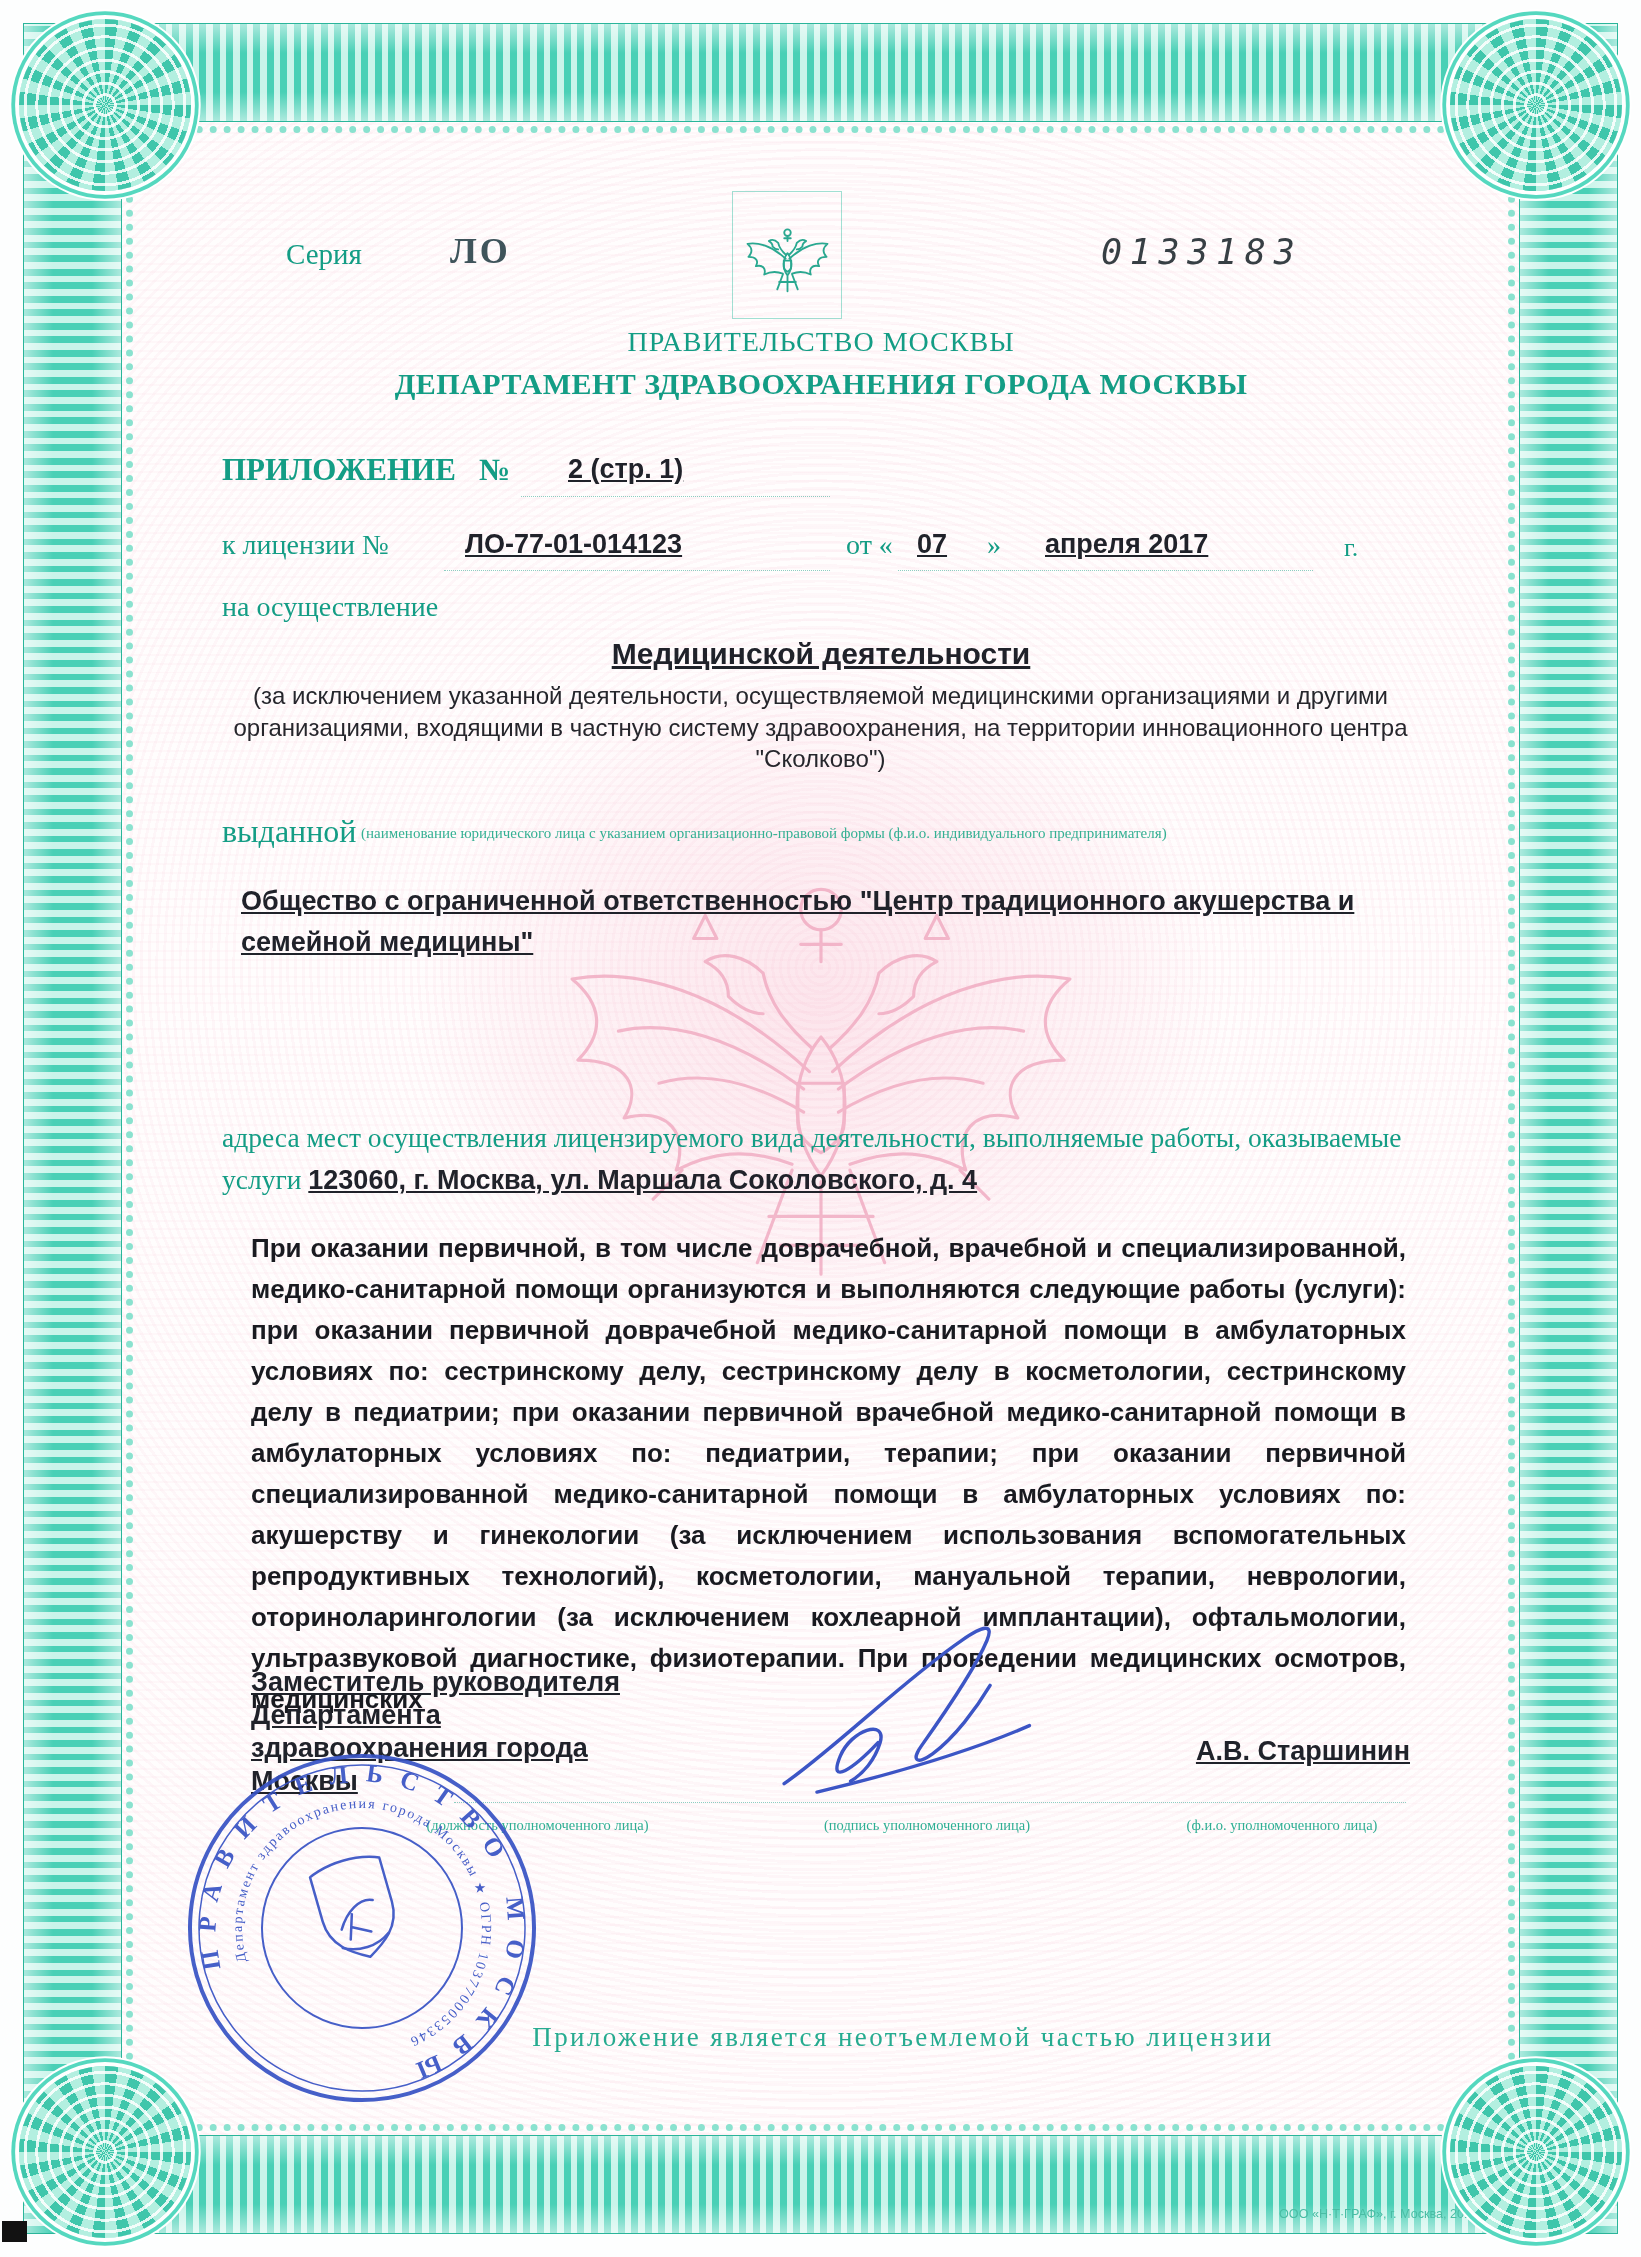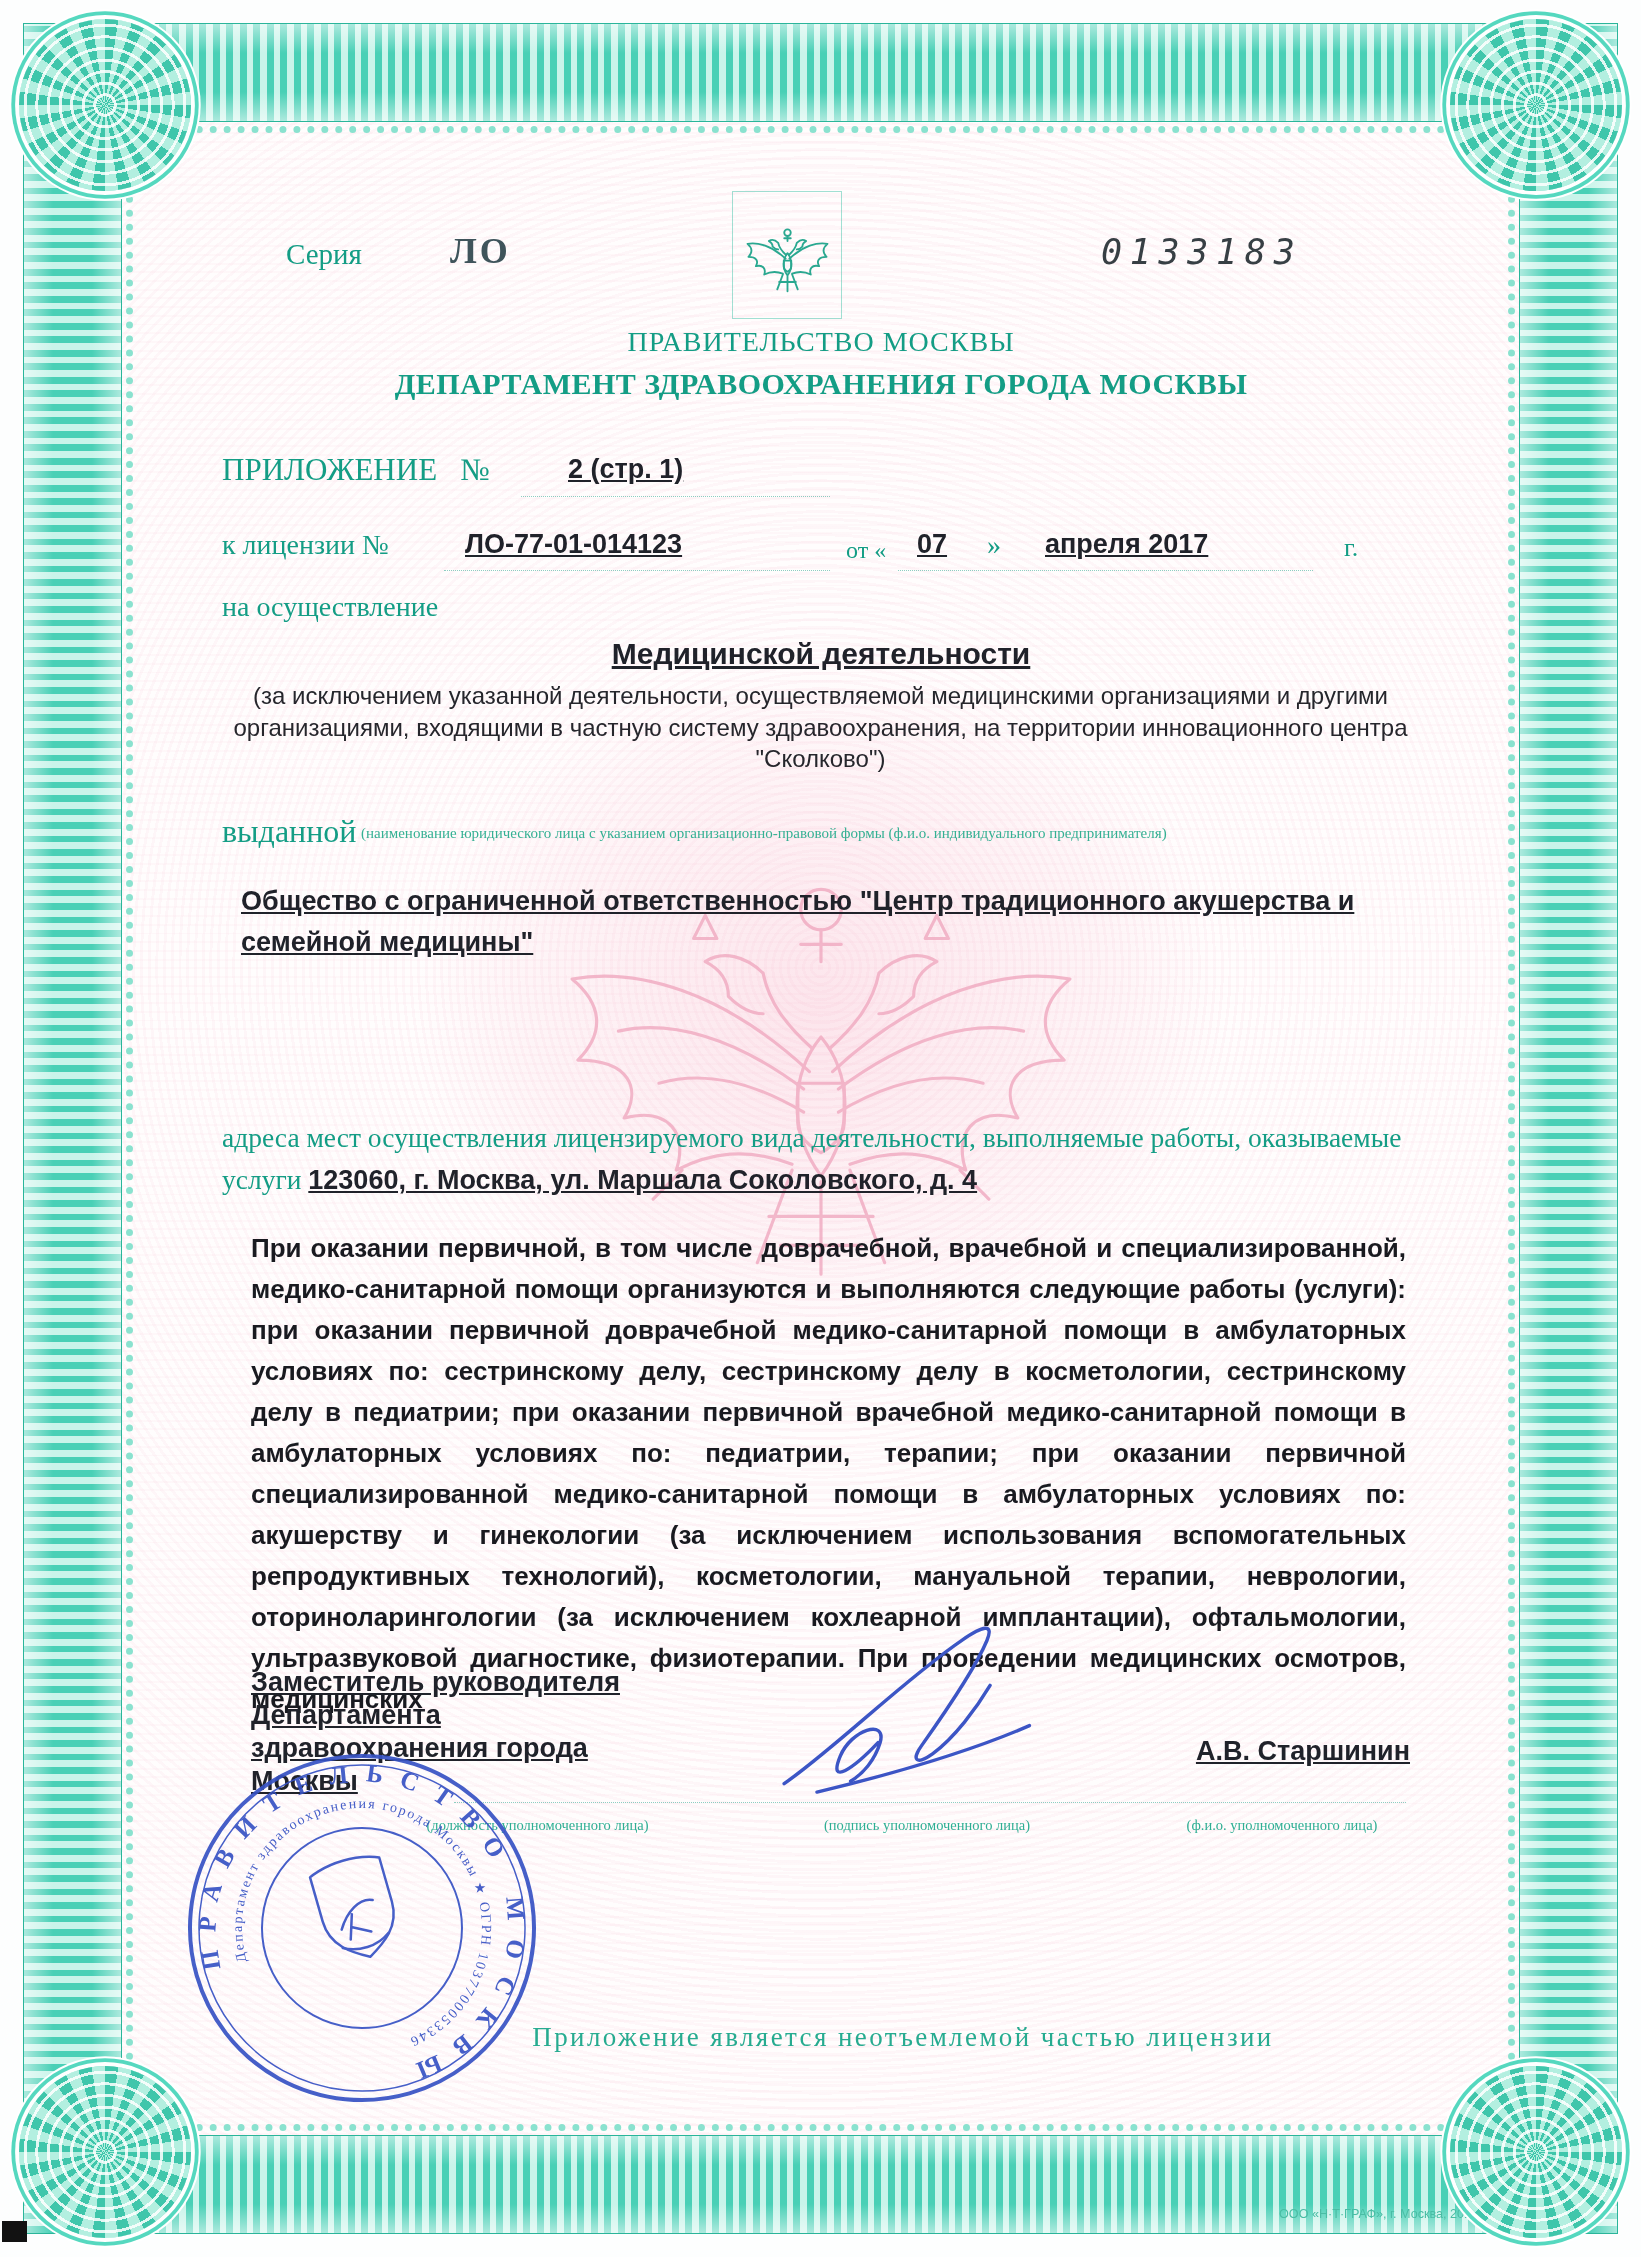--- a/index.html
+++ b/index.html
@@ -47,25 +47,25 @@
 
   .series-label{left:286px;top:238px;font-size:29px;}
   .series-value{left:450px;top:230px;font-size:36px;letter-spacing:2.9px;color:#3f545b;font-weight:600;}
   .emblem-box{left:732px;top:191px;width:108px;height:126px;border:1px solid rgba(47,189,159,.45);
               display:flex;align-items:center;justify-content:center;color:#2aa890;}
   .doc-number{left:1101px;top:232px;font-family:"DejaVu Sans Mono", monospace;font-size:35px;
               letter-spacing:7.7px;color:#373f44;font-style:italic;}
   .government{left:145px;width:1352px;top:326px;text-align:center;font-size:28px;letter-spacing:1px;}
   .department{left:145px;width:1352px;top:367px;text-align:center;font-size:30px;font-weight:bold;letter-spacing:0.5px;}
 
-  .appendix-label{left:222px;top:452px;font-size:31px;font-weight:normal;word-spacing:15.4px;}
+  .appendix-label{left:222px;top:452px;font-size:31px;font-weight:bold;word-spacing:15.4px;}
   .appendix-value{left:568px;top:454px;font-size:27px;}
   .license-label{left:222px;top:529px;font-size:28px;}
   .license-number{left:465px;top:529px;font-size:27px;}
-  .from-label{left:846px;top:529px;font-size:24px;margin-top:8px;}
+  .from-label{left:846px;top:529px;font-size:28px;}
   .date-day{left:917px;top:529px;font-size:27px;}
   .quote-close{left:987px;top:529px;font-size:28px;}
   .date-month{left:1045px;top:529px;font-size:27px;}
   .year-letter{left:1344px;top:533px;font-size:26px;}
   .activity-label{left:222px;top:591px;font-size:28px;}
   .activity-title{left:145px;width:1352px;top:637px;text-align:center;font-size:30px;}
   .activity-note{left:222px;width:1197px;top:680px;text-align:center;
                  font-family:"Liberation Sans", sans-serif;font-size:24px;font-weight:500;
                  color:#26262c;line-height:1.32;}
   .issued-label{left:222px;top:813px;font-size:32px;}

